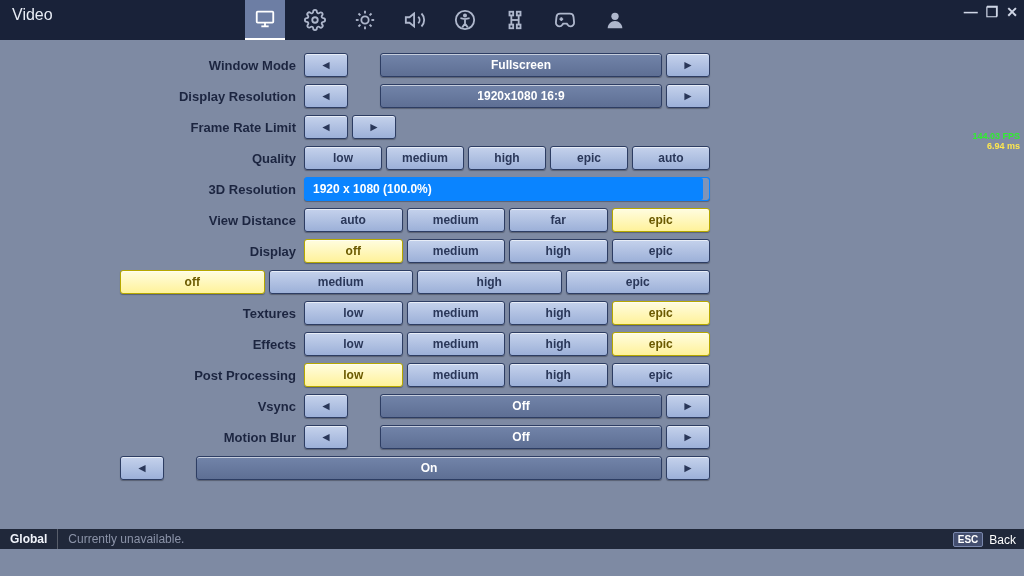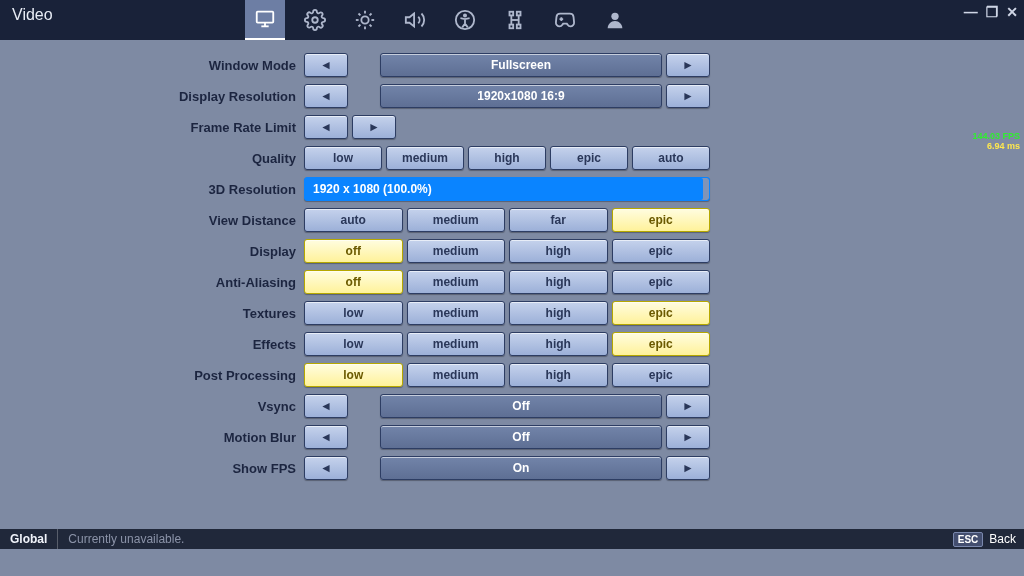--- a/index.html
+++ b/index.html
@@ -50,21 +50,21 @@
   .fps { position:absolute; right:4px; top:91px; text-align:right; font-size:9px; line-height:10px; }
   .fps-l1 { color:#2fef2f; font-weight:bold; }
   .fps-l2 { color:#ffe84d; font-weight:bold; }
   
   .footer { position:absolute; left:0; bottom:7px; width:1024px; height:20px;
     background:rgba(15,22,40,.85); display:flex; align-items:center; color:#fff;
     font-size:12px; }
   .ft-global { padding:0 10px; font-weight:bold; color:#f0f3fa;
     border-right:1px solid rgba(255,255,255,.25); height:100%; display:flex; align-items:center;}
   .ft-status { padding:0 10px; color:#8b93a8; }
-  .ft-back { margin-left:auto; padding-right:8px; display:flex; align-items:flex-start; gap:6px; cursor:pointer;}
+  .ft-back { margin-left:auto; padding-right:8px; display:flex; align-items:flex-end; gap:6px; cursor:pointer;}
   .esc-key { background:#434e6f; border:1px solid #7a88ad; color:#fff;
     font-size:10px; font-weight:bold; padding:1px 4px; border-radius:2px;}
   svg { display:block; }
 </style>
 </head>
 <body>
 
 <div class="header">
   <div class="hdr-title">Video</div>
   <div class="hdr-spacer"></div>
@@ -222,21 +222,20 @@
       <div class="row">
         <div class="row-label">Display</div>
         <div class="cells">
           <div class="btn sel">off</div>
           <div class="btn">medium</div>
           <div class="btn">high</div>
           <div class="btn">epic</div>
         </div>
       </div>
       <div class="row">
-        <div class="row-label">Anti-Aliasing</div>
         <div class="cells">
           <div class="btn sel">off</div>
           <div class="btn">medium</div>
           <div class="btn">high</div>
           <div class="btn">epic</div>
         </div>
       </div>
       <div class="row">
         <div class="row-label">Textures</div>
         <div class="cells">
@@ -282,21 +281,20 @@
           <div class="arrow">
             <span>◄</span>
           </div>
           <div class="val">Off</div>
           <div class="arrow">
             <span>►</span>
           </div>
         </div>
       </div>
       <div class="row">
-        <div class="row-label">Show FPS</div>
         <div class="cells">
           <div class="arrow">
             <span>◄</span>
           </div>
           <div class="val">On</div>
           <div class="arrow">
             <span>►</span>
           </div>
         </div>
       </div>

